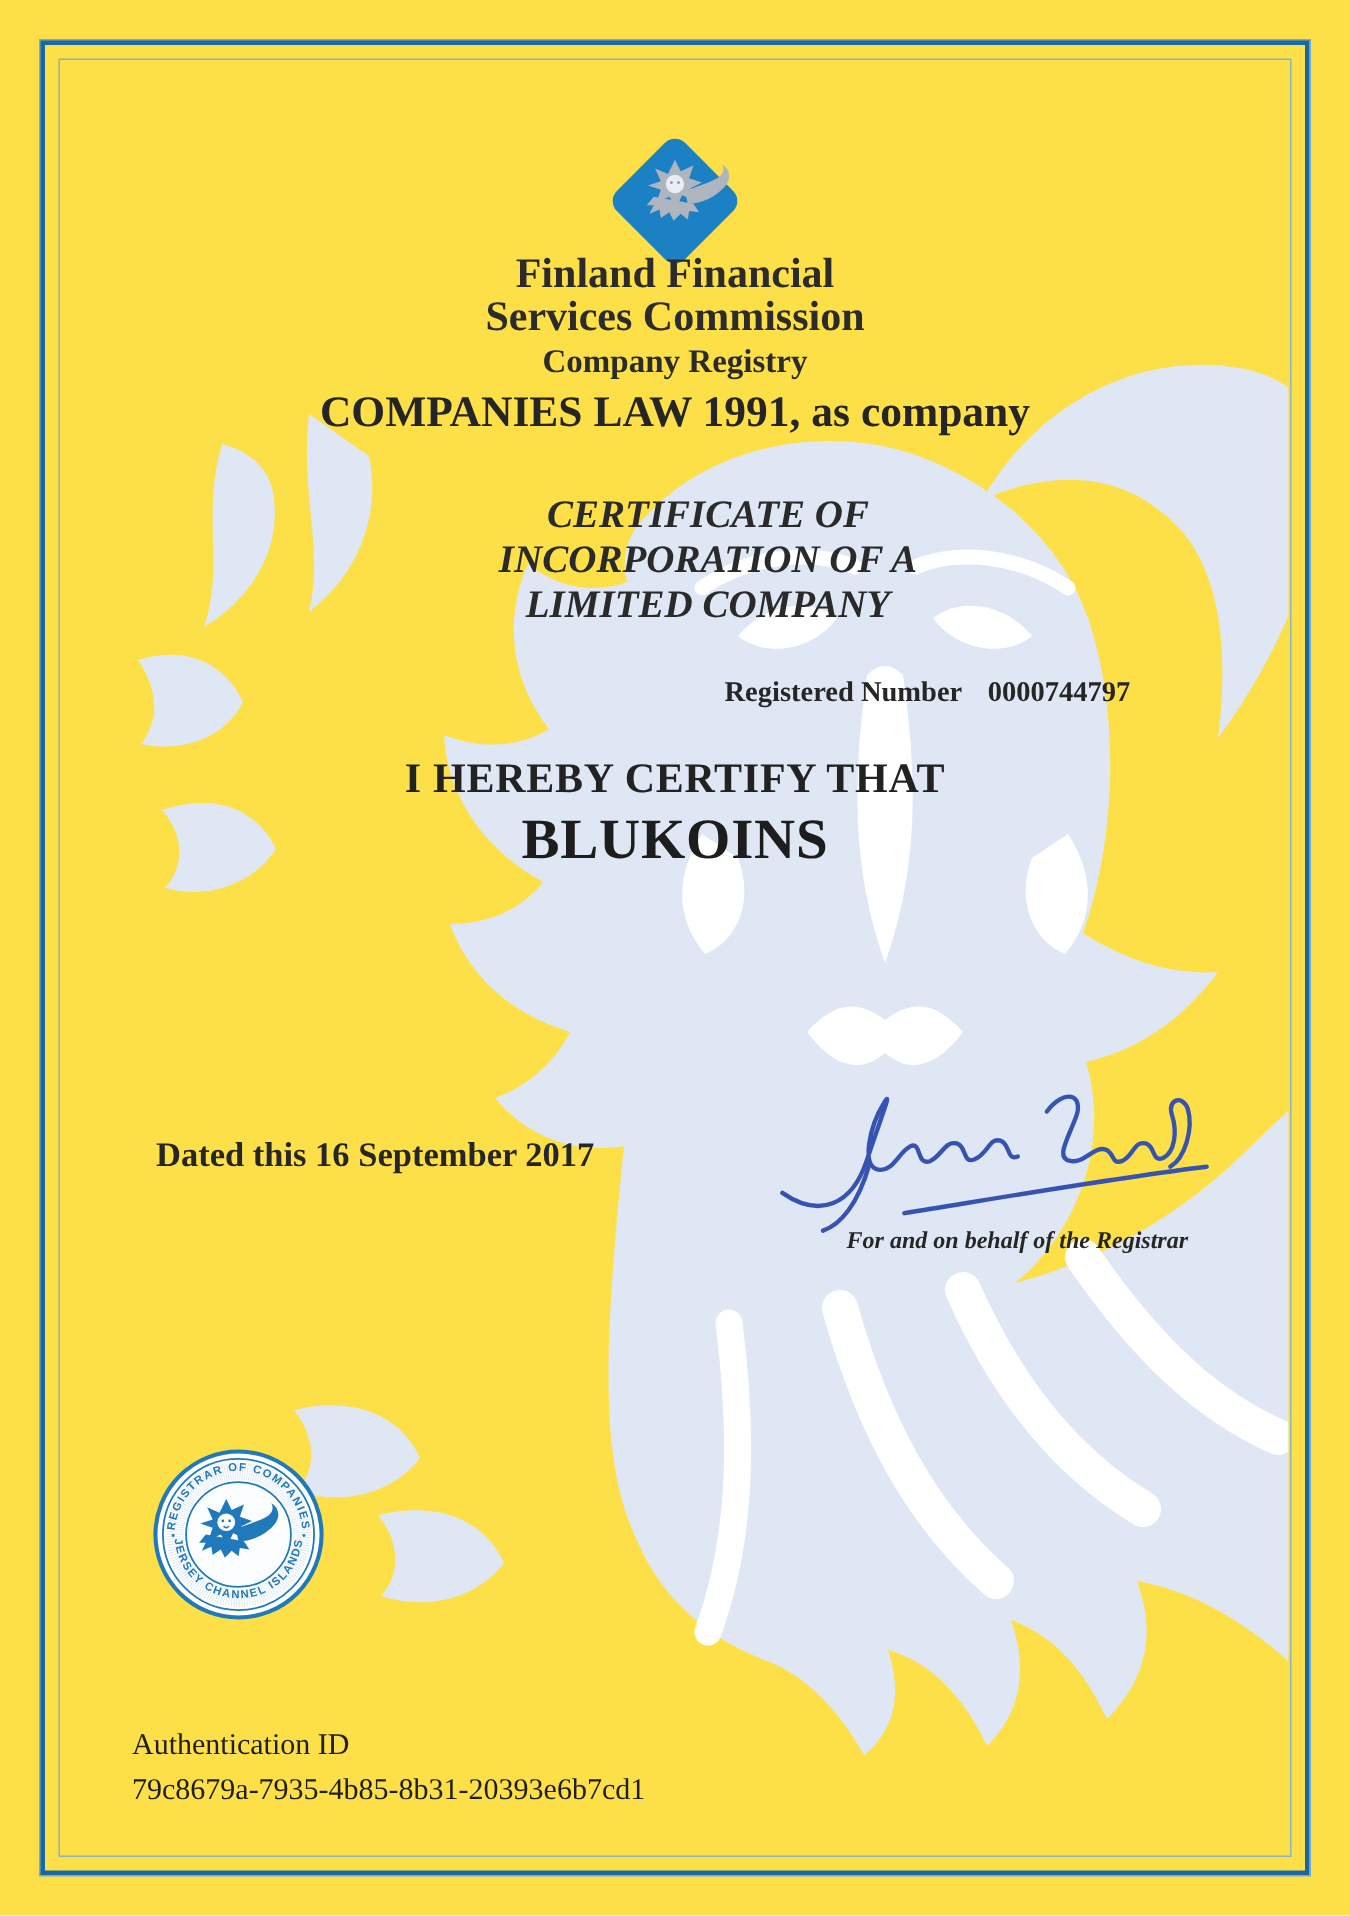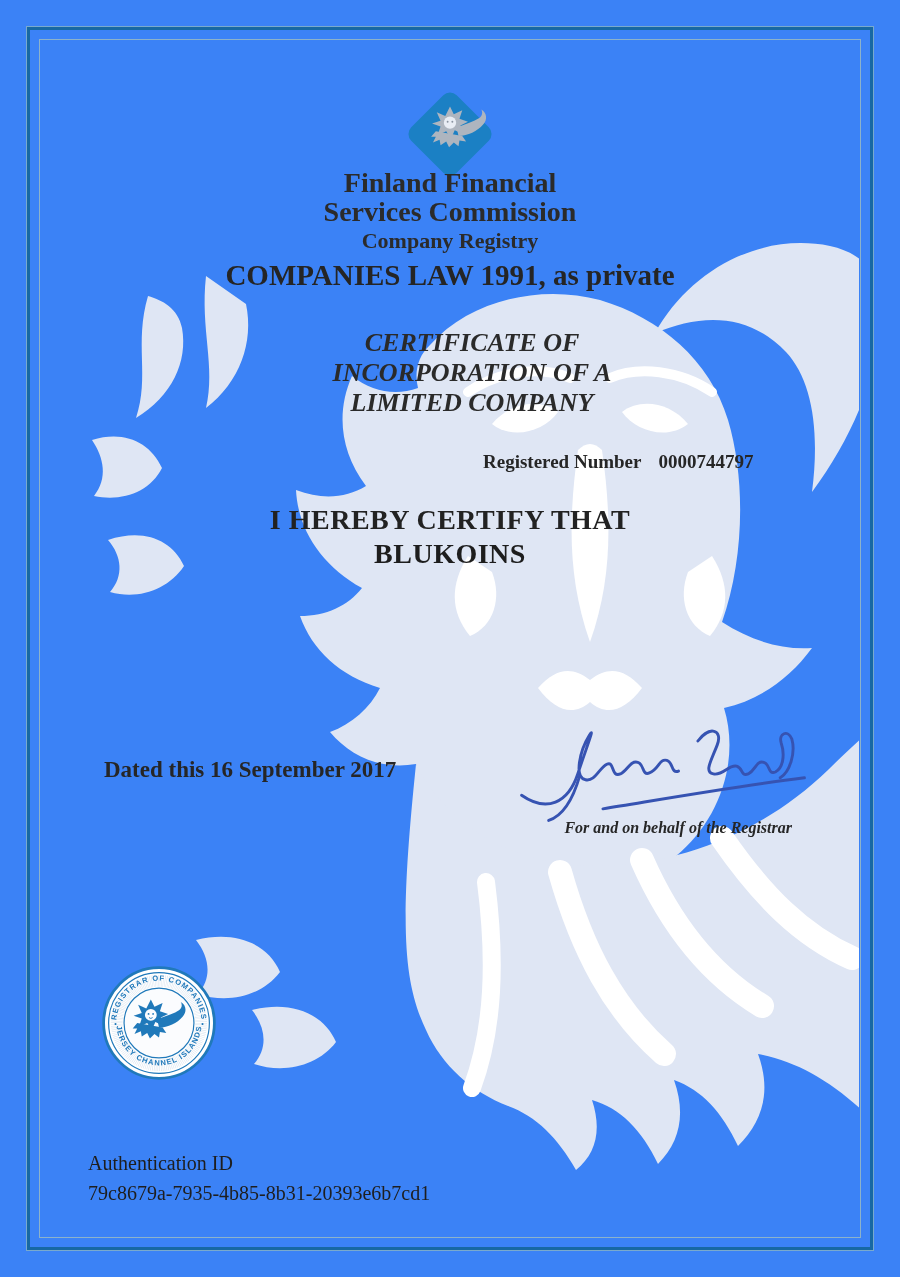--- a/index.html
+++ b/index.html
@@ -1,17 +1,17 @@
 <!DOCTYPE html>
 <html><head>
 <meta charset="utf-8">
 <style>
   html,body{margin:0;padding:0;background:#ffffff;}
   .page{
-    position:relative;width:900px;height:1277px;background:#3b82f6;
+    position:relative;width:900px;height:1277px;background:#fde047;
     overflow:hidden;font-family:"Liberation Serif","DejaVu Serif",serif;color:#262626;
   }
   
   .frame-outer{
     position:absolute;left:27px;top:27px;right:27px;bottom:27px;
     border:3px solid #1768a3;box-shadow:0 0 0 1px #79aacd;pointer-events:none;z-index:3;
   }
   .frame-inner{
     position:absolute;left:39px;top:39px;right:39px;bottom:39px;
     border:1px solid #8cb2ca;pointer-events:none;z-index:3;
@@ -26,21 +26,21 @@
   .content{position:absolute;inset:0;z-index:2;}
   .cblock{position:absolute;left:0;right:0;text-align:center;white-space:nowrap;}
   .logo{position:absolute;left:398px;top:82px;width:104px;height:104px;}
   .org{top:168px;font-weight:bold;font-size:28px;line-height:29px;color:#2b2b2b;}
   .registry{font-size:22px;line-height:24px;margin-top:3px;}
   .law{top:259px;font-weight:bold;font-size:29px;color:#252525;}
   .cert-title{top:328px;font-weight:bold;font-style:italic;font-size:26px;line-height:30px;color:#2a2a2a;padding-left:44px;}
   .regnum{position:absolute;left:483px;top:451px;font-weight:bold;font-size:19px;white-space:nowrap;}
   .regnum .regval{margin-left:17px;}
   .certify{top:504px;font-weight:bold;font-size:28px;letter-spacing:.5px;color:#222;}
-  .company{top:538px;font-weight:bold;font-size:28px;letter-spacing:.5px;color:#1d1d1d;}
+  .company{top:538px;font-weight:bold;font-size:38px;letter-spacing:.5px;color:#1d1d1d;}
   .incorp{top:623px;font-weight:bold;font-size:22px;line-height:28px;}
   .dated{position:absolute;left:104px;top:736px;font-weight:bold;font-size:23px;white-space:nowrap;margin-top:21px;}
   .sig{position:absolute;left:508px;top:722px;width:310px;height:100px;}
   .behalf{position:absolute;right:108px;top:819px;font-weight:bold;font-style:italic;font-size:16px;white-space:nowrap;}
   .seal{position:absolute;left:100px;top:964px;width:118px;height:118px;}
   .seal-arc-text{font-family:"Liberation Sans","DejaVu Sans",sans-serif;font-size:8.3px;font-weight:bold;letter-spacing:1.2px;fill:#2079ba;}
   .seal-bullet{font-family:"Liberation Sans",sans-serif;font-size:8px;fill:#2079ba;}
   .auth{position:absolute;left:88px;top:1148px;font-size:20px;line-height:30px;color:#1e1e1e;white-space:nowrap;}
 </style>
 </head>
@@ -99,21 +99,21 @@
         <circle cx="57.5" cy="42" r="1" fill="#8a93a0"></circle>
       </svg>
     </div>
 
     <div class="cblock org">
       <div>Finland Financial</div>
       <div>Services Commission</div>
       <div class="registry">Company Registry</div>
     </div>
 
-    <div class="cblock law">COMPANIES LAW 1991, as private</div>
+    <div class="cblock law">COMPANIES LAW 1991, as company</div>
 
     <div class="cblock cert-title">
       <div>CERTIFICATE OF</div>
       <div>INCORPORATION OF A</div>
       <div>LIMITED COMPANY</div>
     </div>
 
     <div class="regnum">
       <span>Registered Number</span><span class="regval">0000744797</span>
     </div>

